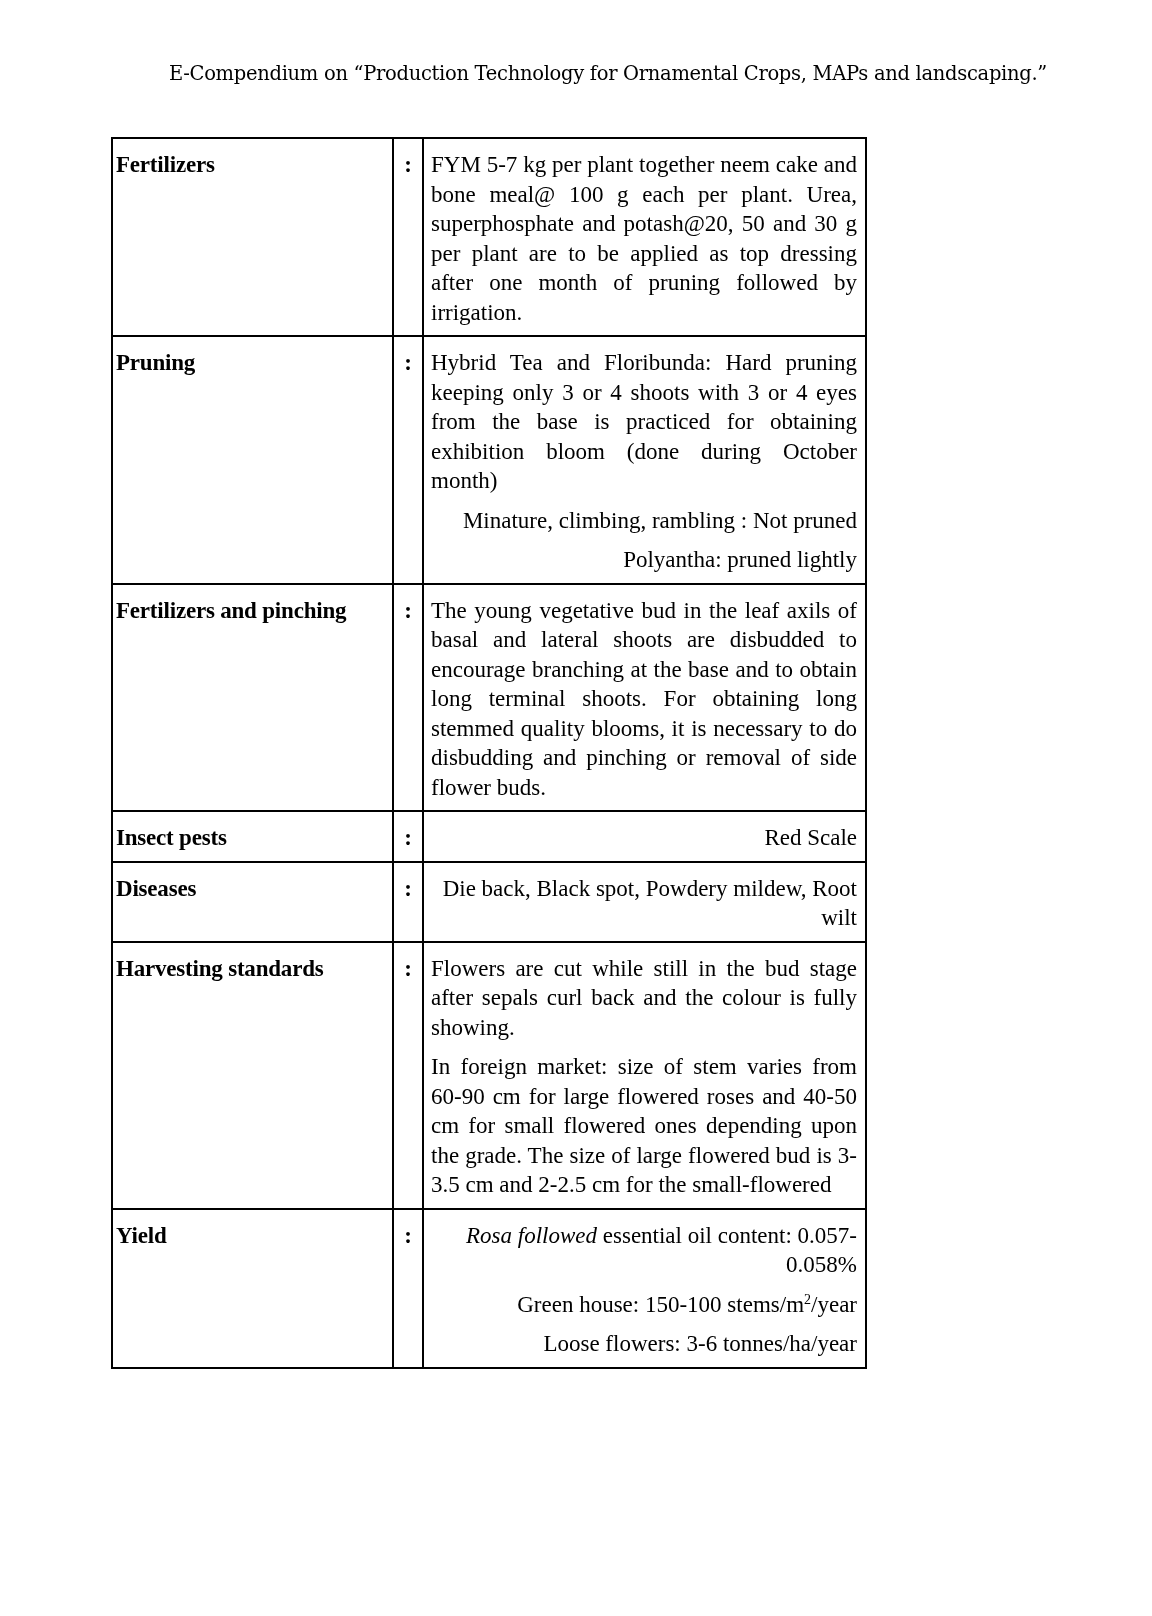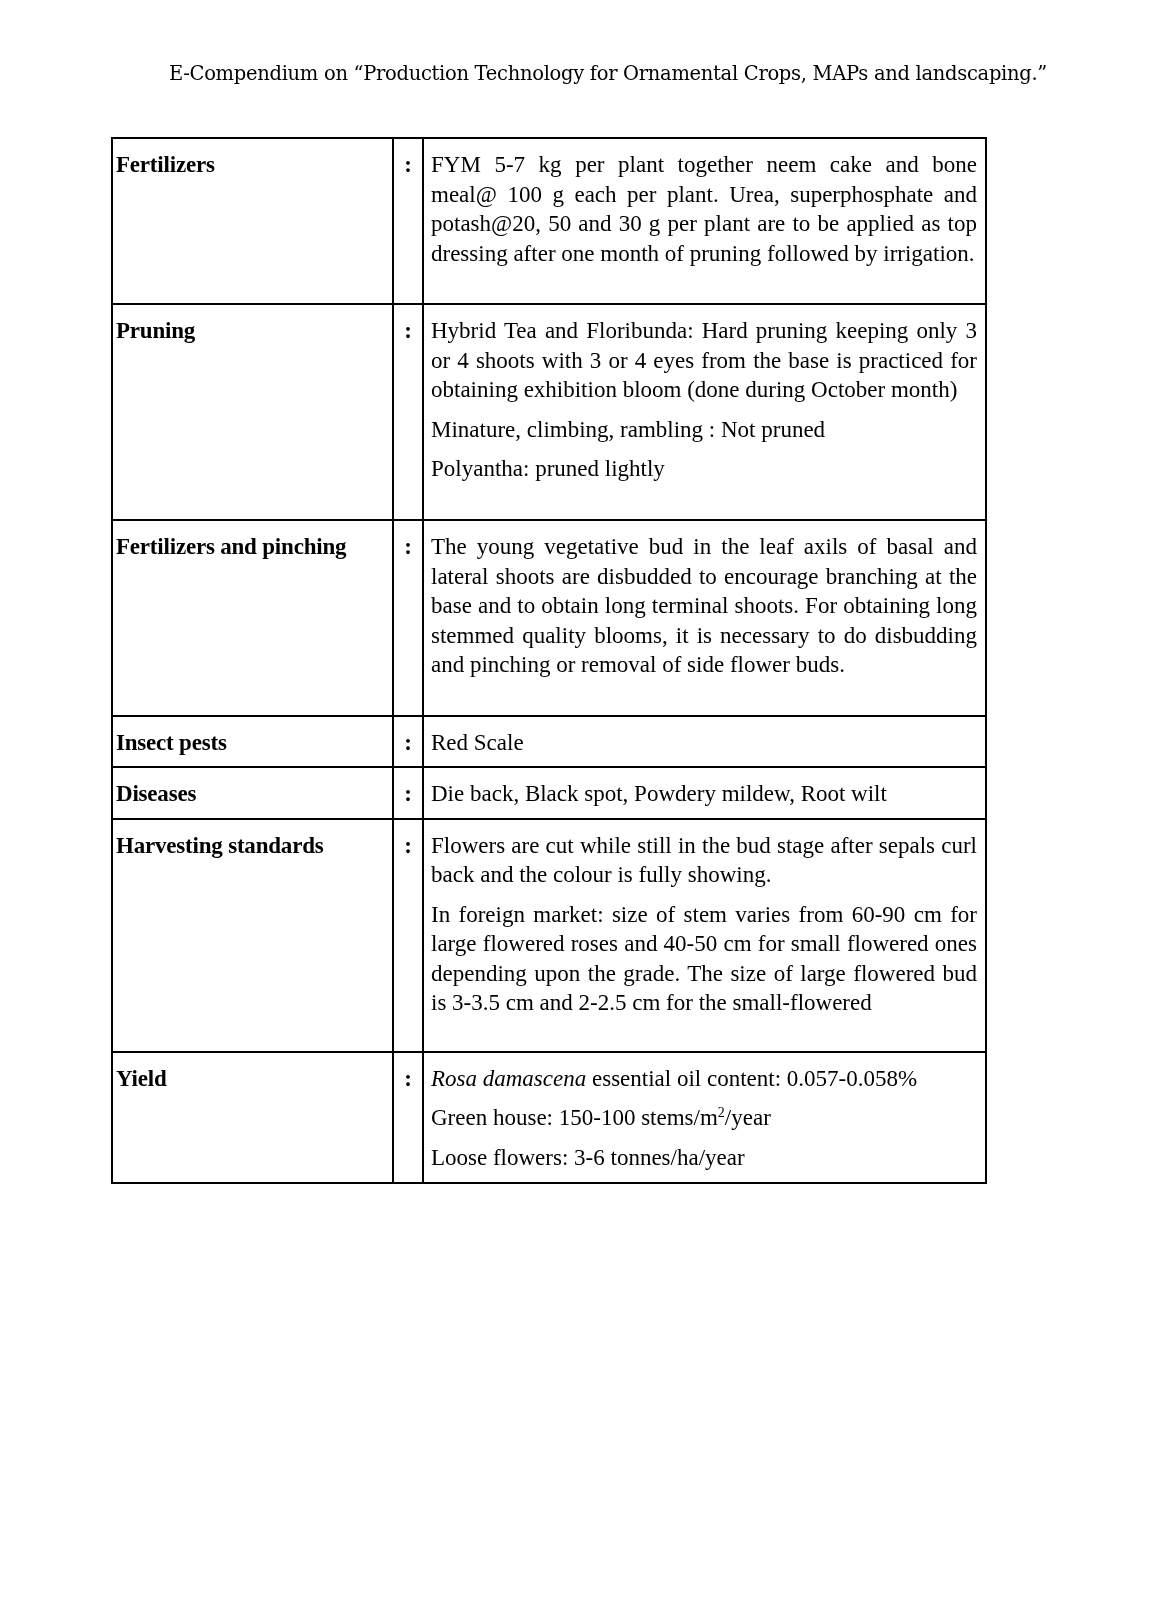--- a/index.html
+++ b/index.html
@@ -22,21 +22,21 @@
       text-align: center;
       font-family: "DejaVu Serif", serif;
       font-size: 19.5px;
       letter-spacing: -0.3px;
       margin-left: 32px;
     }
     table.doc-table {
       position: absolute;
       left: 111px;
       top: 137px;
-      width: 876px;
+      width: 756px;
       border-collapse: collapse;
       font-family: "Liberation Serif", serif;
       font-size: 23px;
       line-height: 29.5px;
     }
     table.doc-table td {
       border: 2px solid #000;
       vertical-align: top;
       padding: 0;
     }
@@ -51,21 +51,21 @@
       text-align: center;
       font-weight: bold;
       padding-top: 11px !important;
     }
     td.content-cell {
       padding: 11px 8px 8px 7px !important;
       text-align: justify;
     }
     .para { margin: 0 0 10px 0; }
     .para:last-child { margin-bottom: 0; }
-    .para-left { text-align: left; }
+    .para-left { text-align: right; }
     sup { font-size: 14px; line-height: 0; vertical-align: 8px; }
     em { font-style: italic; }
   </style>
 </head>
 <body>
 
 <div class="page-header">E-Compendium on “Production Technology for Ornamental Crops, MAPs and landscaping.”</div>
 
 <table class="doc-table">
   <tbody>
@@ -118,19 +118,19 @@
       <td class="content-cell">
         <p class="para">Flowers are cut while still in the bud stage after sepals curl back and the colour is fully showing.</p>
         <p class="para">In foreign market: size of stem varies from 60-90 cm for large flowered roses and 40-50 cm for small flowered ones depending upon the grade. The size of large flowered bud is 3-3.5 cm and 2-2.5 cm for the small-flowered</p>
       </td>
     </tr>
 
     <tr style="height:131px;margin-top:44px;">
       <td class="label-cell">Yield</td>
       <td class="colon-cell">:</td>
       <td class="content-cell">
-        <p class="para para-left"><em>Rosa damascena</em><span> essential oil content: 0.057-0.058%</span></p>
+        <p class="para para-left"><em>Rosa followed</em><span> essential oil content: 0.057-0.058%</span></p>
         <p class="para para-left"><span>Green house: 150-100 stems/m</span><sup>2</sup><span>/year</span></p>
         <p class="para para-left">Loose flowers: 3-6 tonnes/ha/year</p>
       </td>
     </tr>
   </tbody>
 </table>
 
 </body></html>

